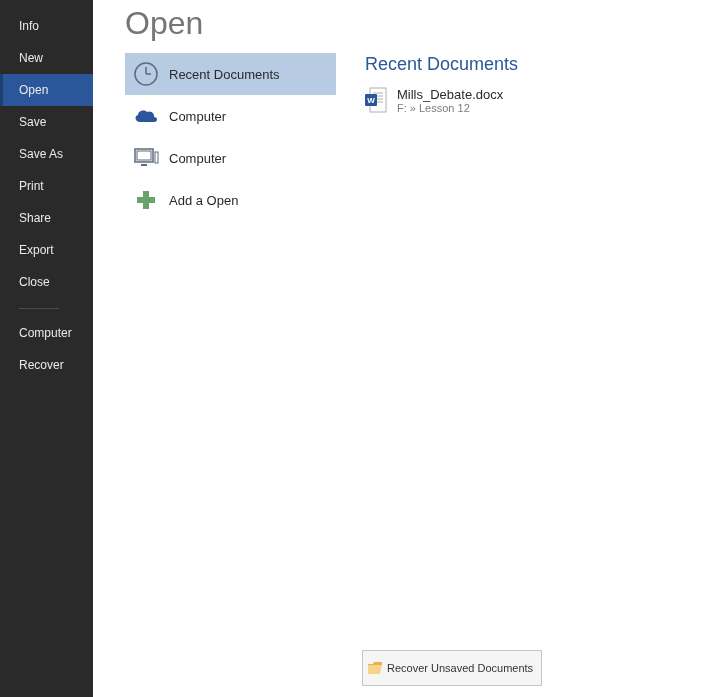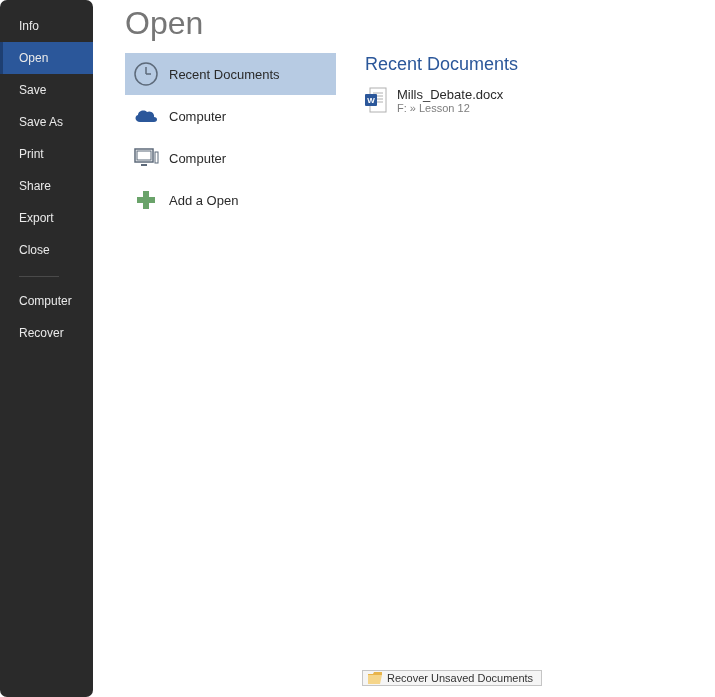--- a/index.html
+++ b/index.html
@@ -9,21 +9,20 @@
   
   .sidebar {
     width: 93px;
     height: 697px;
     background: #2a2a2a;
     color: #eee;
     font-size: 12px;
     display: flex;
     flex-direction: column;
     padding-top: 10px;
-    border-radius: 7px;
   }
   .sidebar-item {
     padding: 9px 0 9px 19px;
     cursor: pointer;
     color: #eaeaea;
   }
   .sidebar-item.selected {
     background: #2b579a;
     border-left: 3px solid #1e3f72;
     padding-left: 16px;
@@ -113,21 +112,21 @@
   .doc-path {
     font-size: 11px;
     color: #7d7d7d;
   }
 
   
   .recover-btn {
     position: absolute;
     left: 269px;
     bottom: 11px;
-    height: 16px;
+    height: 36px;
     display: flex;
     align-items: center;
     border: 1px solid #c5c5c5;
     background: #f5f5f5;
     font-size: 11px;
     padding: 0 8px 0 5px;
     cursor: pointer;
     color: #333;
   }
   .recover-btn .folder-icon {
@@ -148,20 +147,21 @@
     box-shadow: 0 1px 3px rgba(0,0,0,0.15);
   }
 
   svg { display: block; }
 </style>
 </head>
 <body>
 
 <div class="sidebar">
   <div class="sidebar-item"><span>Info</span></div>
+  <div class="sidebar-item"><span>New</span></div>
   <div class="sidebar-item selected"><span>Open</span></div>
   <div class="sidebar-item"><span>Save</span></div>
   <div class="sidebar-item"><span>Save As</span></div>
   <div class="sidebar-item"><span>Print</span></div>
   <div class="sidebar-item"><span>Share</span></div>
   <div class="sidebar-item"><span>Export</span></div>
   <div class="sidebar-item"><span>Close</span></div>
   <div class="sidebar-divider"></div>
   <div class="sidebar-item"><span>Computer</span></div>
   <div class="sidebar-item"><span>Recover</span></div>

